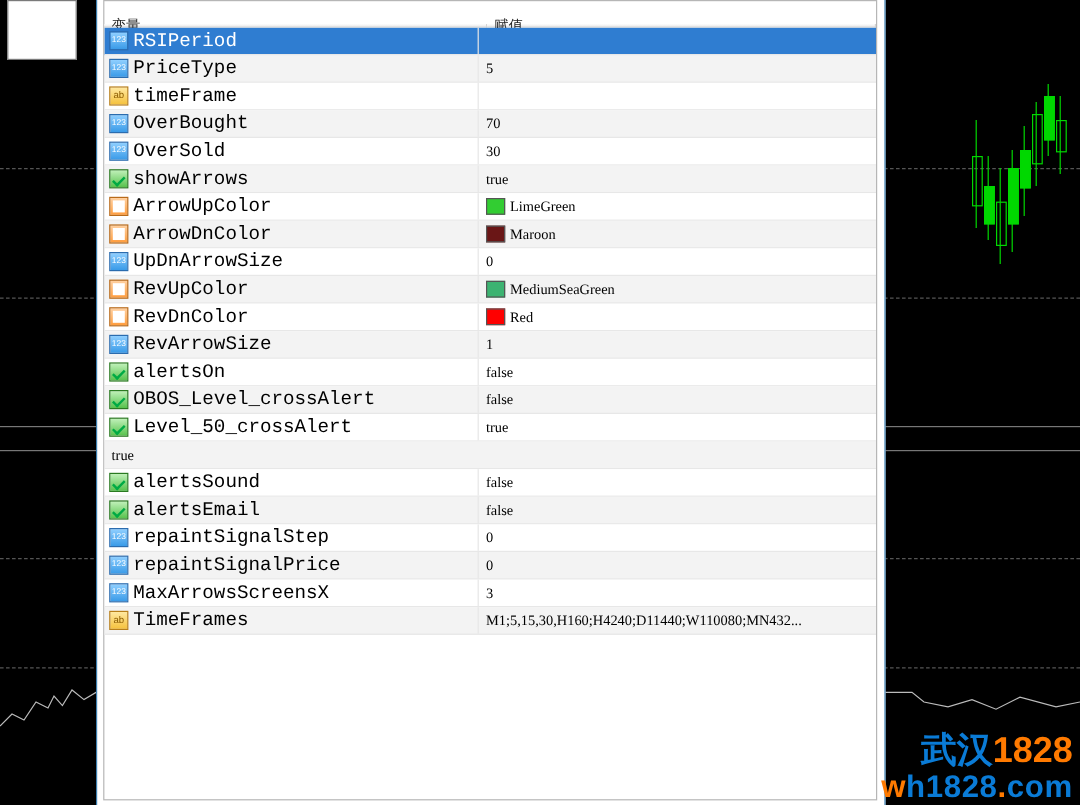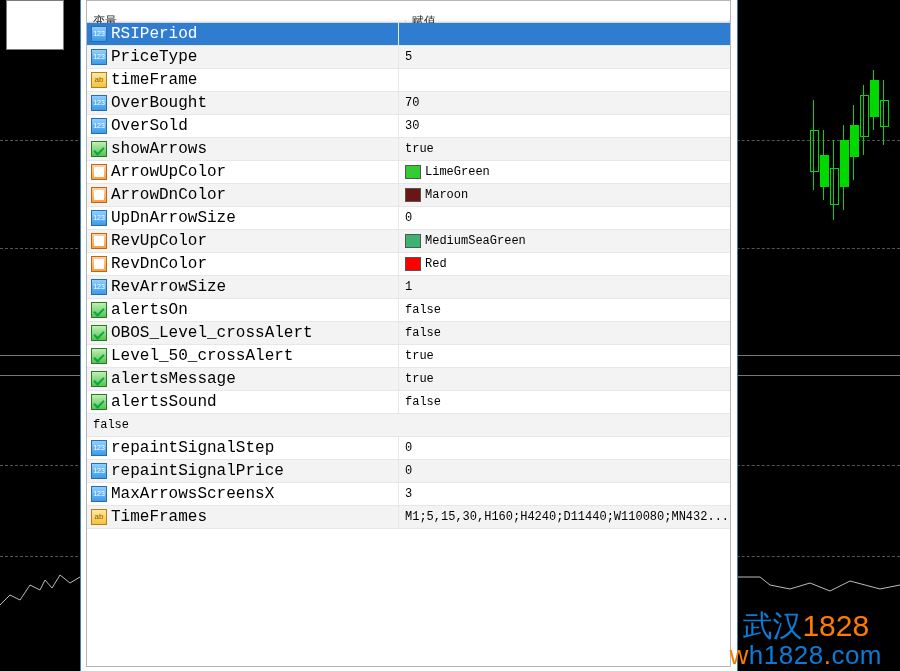--- a/index.html
+++ b/index.html
@@ -84,43 +84,43 @@
     }
     .row:nth-child(even) { background: #f3f3f3; }
     .row:nth-child(odd)  { background: #ffffff; }
     .row.selected { background: #2f7dd1 !important; }
     .row.selected .varname, .row.selected .val { color: #fff; }
 
     .varcell { width: 312px; display: flex; align-items: center; padding-left: 4px; border-right: 1px solid #e7e7e7; height: 100%; box-sizing: border-box; }
     .valcell { flex: 1; display: flex; align-items: center; padding-left: 6px; gap: 4px; height: 100%; }
 
     .varname { font-family: "Courier New", monospace; font-size: 16px; color: #000; }
-    .val     { font-family: Liberation Mono, monospace; font-size: 12px; color: #000; }
+    .val     { font-family: Liberation Serif, serif; font-size: 12px; color: #000; }
 
     .ico { width: 16px; height: 16px; margin-right: 4px; flex: 0 0 16px; display: inline-block; }
     .swatch { width: 14px; height: 12px; border: 1px solid #555; flex: 0 0 14px; }
 
     
     .ico-int { background: linear-gradient(#8fcfff, #3a9be8); border: 1px solid #2b6cae; box-sizing: border-box; }
     .ico-int::after { content: "123"; font: 7px/14px Arial; color: #fff; display: block; text-align: center; }
     .ico-str { background: linear-gradient(#ffe8a0, #f5c23e); border: 1px solid #b87f19; box-sizing: border-box; }
     .ico-str::after { content: "ab"; font: 8px/14px Arial; color: #8a5a00; display: block; text-align: center; }
     .ico-bool { background: linear-gradient(#bff0b8, #58c24d); border: 1px solid #2a7a21; box-sizing: border-box; position: relative; }
     .ico-bool::after { content: ""; position: absolute; left: 2px; top: 5px; width: 8px; height: 4px; border-left: 2px solid #0a4; border-bottom: 2px solid #0a4; transform: rotate(-45deg); }
     .ico-color { background: linear-gradient(#ffd0a0, #ff9d3e); border: 1px solid #b86a19; box-sizing: border-box; position: relative; }
     .ico-color::before { content: ""; position: absolute; left: 2px; top: 2px; width: 10px; height: 10px; background: #fff; }
     .ico-float { background: linear-gradient(#d0e8ff, #9acdf4); border: 1px solid #5a8ec0; box-sizing: border-box; }
     .ico-float::after { content: "½"; font: 10px/14px Arial; color: #2a5a8a; display: block; text-align: center; }
 
     
     .brand {
-      position: absolute; right: 18px; bottom: 2px;
-      text-align: center;
+      position: absolute; right: 6px; bottom: 2px;
+      text-align: right;
       font-family: "Microsoft YaHei", Arial, sans-serif;
-      font-weight: 400;
+      font-weight: 700;
       line-height: 1.05;
       pointer-events: none;
     }
     .brand .l1 { font-size: 30px; color: #0a7bd6; }
     .brand .l1 .orange { color: #ff7a00; }
     .brand .l2 { font-size: 26px; color: #0a7bd6; letter-spacing: 0.5px; }
     .brand .l2 .o1 { color: #ff7a00; }
   </style>
 </head>
 <body>
@@ -306,38 +306,38 @@
         <div class="row">
           <div class="varcell">
             <span class="ico ico-bool"></span>
             <span class="varname">Level_50_crossAlert</span>
           </div>
           <div class="valcell">
             <span class="val">true</span>
           </div>
         </div>
         <div class="row">
-          <div class="varcell">
-            <span class="ico ico-bool"></span>
-            <span class="varname">alertsMessage</span>
-          </div>
           <div class="valcell">
             <span class="val">true</span>
           </div>
         </div>
         <div class="row">
           <div class="varcell">
             <span class="ico ico-bool"></span>
             <span class="varname">alertsSound</span>
           </div>
           <div class="valcell">
             <span class="val">false</span>
           </div>
         </div>
         <div class="row">
+          <div class="varcell">
+            <span class="ico ico-bool"></span>
+            <span class="varname">alertsEmail</span>
+          </div>
           <div class="valcell">
             <span class="val">false</span>
           </div>
         </div>
         <div class="row">
           <div class="varcell">
             <span class="ico ico-int"></span>
             <span class="varname">repaintSignalStep</span>
           </div>
           <div class="valcell">

